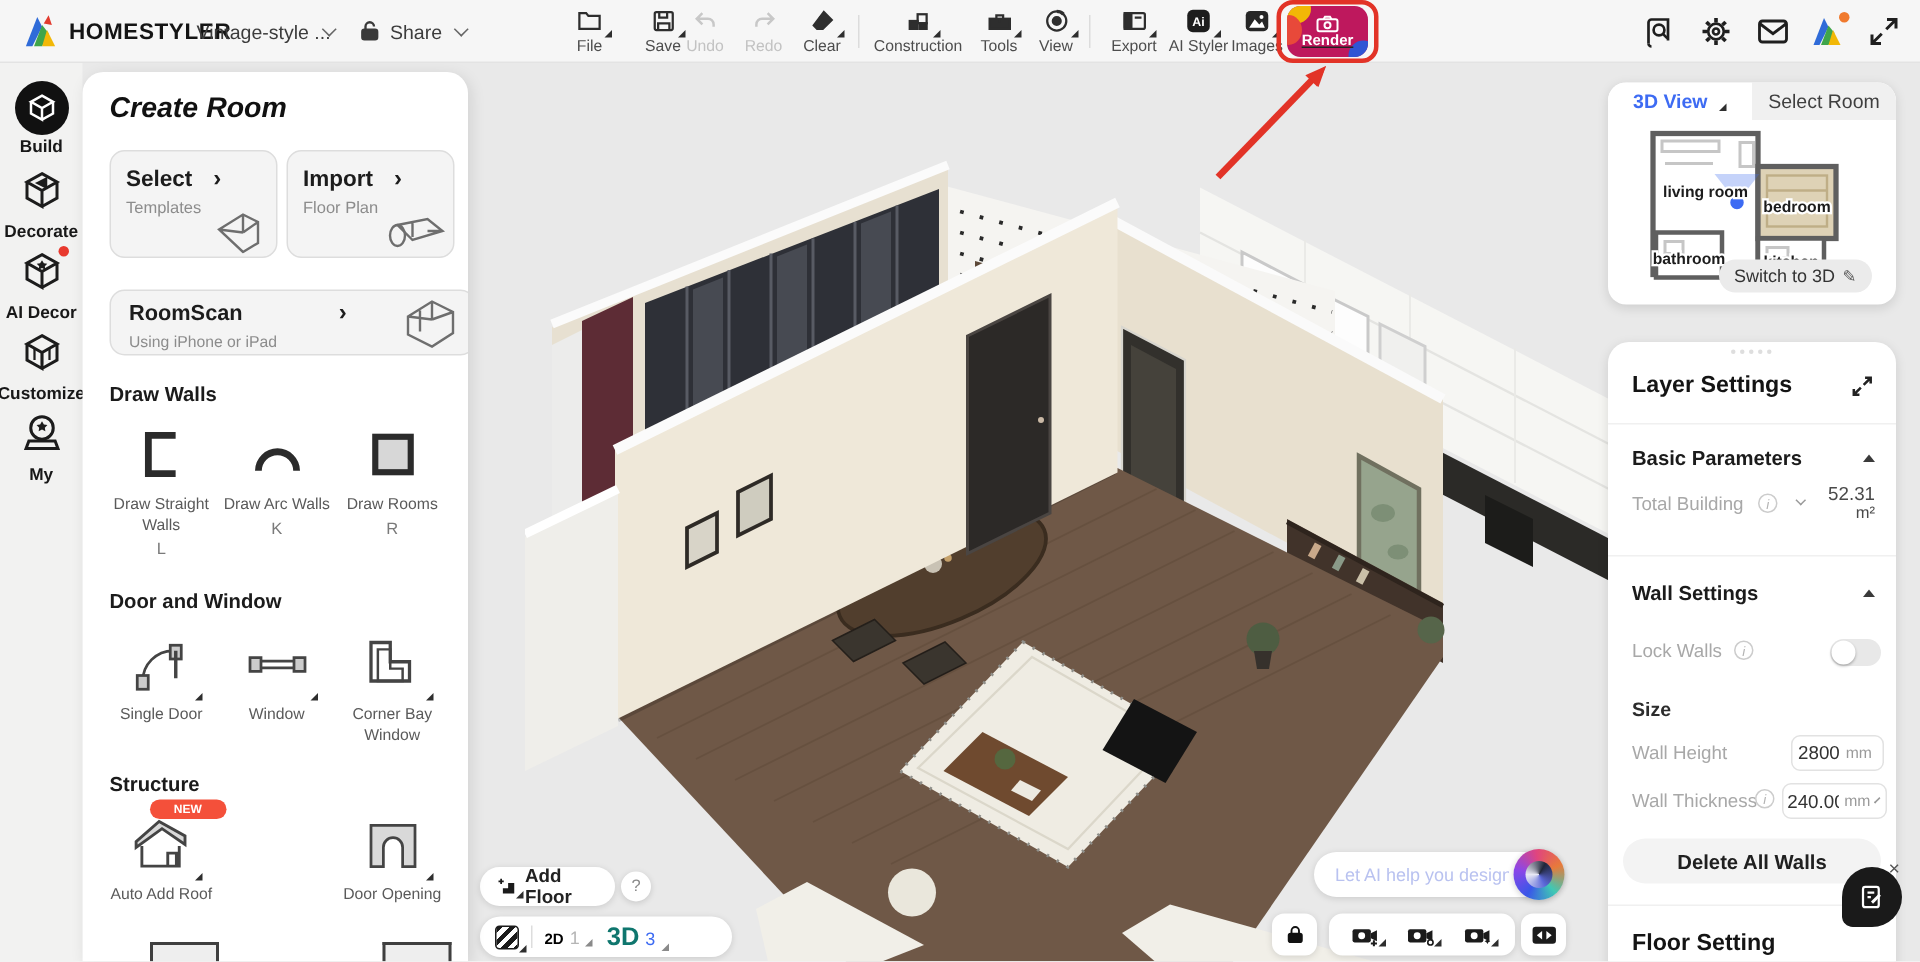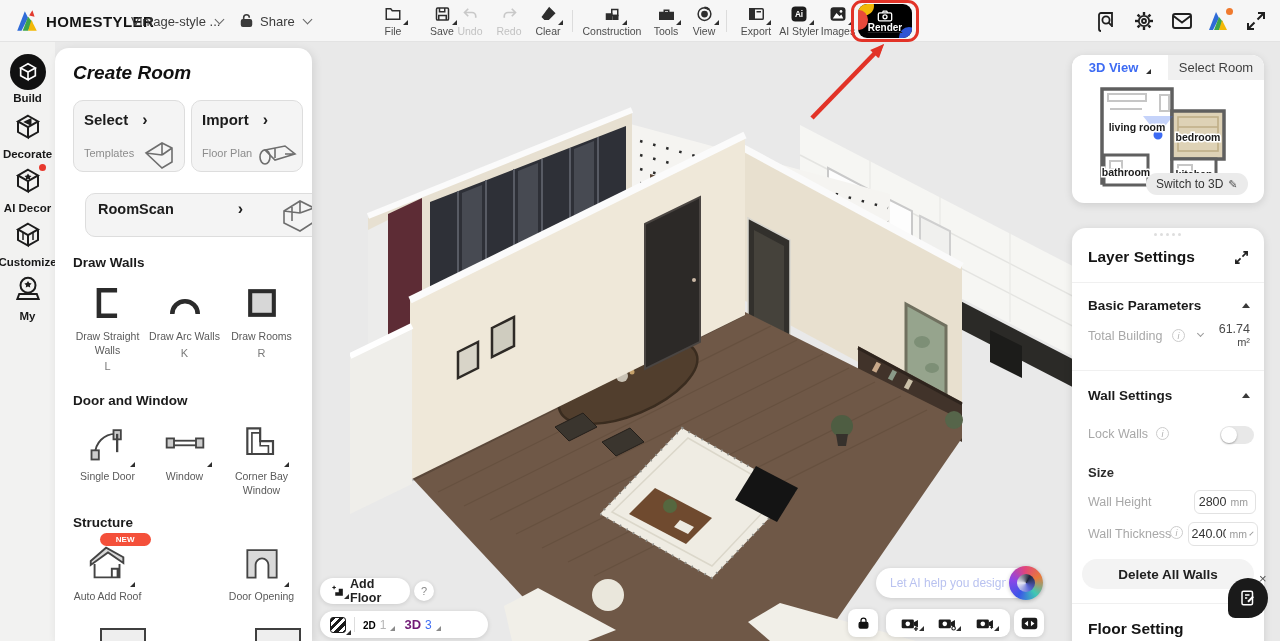--- a/index.html
+++ b/index.html
@@ -17,21 +17,21 @@
   .chev.sm{width:5px;height:5px;border-width:1.4px;}
   .titem{position:absolute;top:4px;width:40px;display:flex;flex-direction:column;
          align-items:center;gap:1px;cursor:pointer;}
   .ticon{position:relative;width:22px;height:20px;display:flex;align-items:center;justify-content:center;}
   .tlabel{font-size:10.5px;color:#4d4d4d;white-space:nowrap;}
   .titem.dis .tlabel{color:#c2c2c2;}
   .tri{position:absolute;right:-4px;bottom:-1px;width:0;height:0;
        border-left:5px solid transparent;border-bottom:5px solid #2e2e2e;}
   .tri.gray{border-bottom-color:#8a8a8a;}
   .vsep{position:absolute;top:10px;width:1px;height:22px;background:#dcdcdc;}
-  #render-btn{position:absolute;left:858px;top:4px;width:54px;height:34px;background:#000000;
+  #render-btn{position:absolute;left:858px;top:4px;width:54px;height:34px;background:#be185d;
               border-radius:9px;overflow:hidden;display:flex;flex-direction:column;
               align-items:center;justify-content:center;cursor:pointer;text-decoration:underline;}
   #render-btn .blob{position:absolute;border-radius:50%;}
   #render-label{font-size:10px;color:#fff;font-weight:bold;position:relative;z-index:2;}
   #render-box{position:absolute;left:851px;top:0px;width:68px;height:42px;border:3px solid #e23327;
               border-radius:11px;z-index:60;pointer-events:none;}
   .tbicon{position:absolute;top:9px;width:24px;height:24px;cursor:pointer;}
   
   #rail{position:absolute;left:0;top:42px;width:55px;height:599px;background:#f2f2f1;z-index:30;}
   .ritem{position:absolute;left:0;width:55px;display:flex;flex-direction:column;align-items:center;cursor:pointer;}
@@ -39,21 +39,21 @@
   .build-circ{width:36px;height:36px;background:#111;border-radius:50%;display:flex;
               align-items:center;justify-content:center;}
   .reddot{position:absolute;width:7px;height:7px;border-radius:50%;background:#e8392e;}
   
   #lpanel{position:absolute;left:55px;top:48px;width:257px;height:593px;background:#fff;
           border-radius:14px 14px 0 0;box-shadow:2px 2px 10px rgba(0,0,0,.10);z-index:31;overflow:hidden;}
   .cr-title{position:absolute;left:18px;top:14px;font-size:19px;font-weight:bold;font-style:italic;color:#111;}
   .card{position:absolute;background:#f4f4f4;border:1px solid #ddd;border-radius:10px;cursor:pointer;overflow:hidden;}
   .card .ct{font-size:15px;font-weight:bold;color:#1c1c1c;}
   .card .carrow{font-size:16px;font-weight:bold;color:#1c1c1c;margin-left:14px;}
-  .card .cs{font-size:11px;color:#8c8c8c;margin-top:18px;}
+  .card .cs{font-size:11px;color:#8c8c8c;margin-top:4px;}
   .sect{position:absolute;left:18px;font-size:13.5px;font-weight:bold;color:#1b1b1b;}
   .dcol{position:absolute;width:77px;display:flex;flex-direction:column;align-items:center;cursor:pointer;}
   .dicon{position:relative;width:46px;height:46px;display:flex;align-items:center;justify-content:center;}
   .dlabel{font-size:10.5px;color:#5a5a5a;text-align:center;line-height:1.3;margin-top:4px;}
   .dkey{font-size:11px;color:#7a7a7a;margin-top:3px;}
   .newbadge{position:absolute;right:-20px;top:-7px;background:#f4503a;color:#fff;font-size:8px;
             font-weight:bold;padding:2px 16px;border-radius:7px;}
   .cutrect{position:absolute;height:14px;width:46px;border:2.5px solid #3f3f3f;border-bottom:none;background:#eee;}
   
   .pill{position:absolute;background:#fff;border-radius:14px;box-shadow:0 1px 5px rgba(0,0,0,.13);
@@ -483,21 +483,21 @@
       </svg>
     </div>
     <div class="card" style="left:136px;top:52px;width:112px;height:72px;padding:10px 10px;">
       <span><span class="ct">Import</span><span class="carrow">›</span></span>
       <div class="cs">Floor Plan</div>
       <svg style="position:absolute;right:3px;bottom:2px;" width="46" height="32" viewBox="0 0 46 32" fill="none" stroke="#6e6e6e" stroke-width="1.6">
         <ellipse cx="12" cy="20" rx="5" ry="7"></ellipse>
           <path d="M12,13 l20,-4 10,8 -20,6 z M22,11 v10 M32,17 h8"></path>
       </svg>
     </div>
-    <div class="card" style="left:30px;top:145px;width:244px;height:44px;padding:6px 12px;">
+    <div class="card" style="left:18px;top:145px;width:244px;height:44px;padding:6px 12px;">
       <span><span class="ct" style="font-size:14.5px;">RoomScan</span><span class="carrow" style="margin-left:64px;">›</span></span>
       <div class="cs" style="font-size:10.5px;">Using iPhone or iPad</div>
       <svg style="position:absolute;right:6px;bottom:3px;" width="48" height="38" viewBox="0 0 48 38" fill="none" stroke="#6e6e6e" stroke-width="1.6">
         <path d="M10,16 L26,6 l14,7 v14 l-14,9 -16,-8 z M26,6 v12 M10,16 l16,2 M40,13 l-14,5 M18,12 v14"></path>
       </svg>
     </div>
 
     <div class="sect" style="top:207px;">Draw Walls</div>
     <div class="dcol" style="left:14px;top:232px;">
       <span class="dicon">
@@ -607,21 +607,21 @@
       <span class="stripe-ic"></span>
       <span class="tri" style="right:-5px;bottom:-2px;"></span>
       </span>
     <span style="width:1px;height:15px;background:#ddd;"></span>
     <span style="display:flex;align-items:baseline;gap:4px;position:relative;">
       <span style="font-size:10px;font-weight:bold;color:#000000;">2D</span>
       <span style="font-size:12px;color:#b5b5b5;">1</span>
       <span class="tri gray" style="right:-9px;bottom:1px;"></span>
       </span>
     <span style="display:flex;align-items:baseline;gap:4px;position:relative;margin-left:10px;">
-      <span style="font-size:13px;font-weight:bold;color:#701a75;">3D</span>
+      <span style="font-size:17px;font-weight:bold;color:#0f766e;">3D</span>
       <span style="font-size:12px;color:#3d6bf3;">3</span>
       <span class="tri gray" style="right:-9px;bottom:1px;"></span>
       </span>
   </div>
 
   <input id="ai-input" class="abs" style="left: 876px; top: 568px; z-index: 20;" placeholder="Let AI help you design">
   <div id="ai-orb"></div>
 
   <div class="sqbtn" style="left:848px;top:609px;width:30px;height:28px;">
     <svg width="15" height="16" viewBox="0 0 24 24" fill="#111" stroke="#111" stroke-width="2">
@@ -730,21 +730,21 @@
     </svg>
     <div class="lp-div" style="top:54px;"></div>
 
     <div class="abs lp-sec" style="left:16px;top:70px;">Basic Parameters</div>
     <span class="abs tri-up" style="left:170px;top:75px;"></span>
     <div class="abs lp-lbl" style="left:16px;top:101px;">Total Building</div>
     <span class="abs info-c" style="left:100px;top:101px;">i</span>
     <span class="abs chev sm" style="left:120px;top:103px;border-color:#9a9a9a;"></span>
     <div class="abs" style="right:1280px;"></div>
     <div class="abs" style="left:128px;top:94px;width:50px;text-align:right;">
-      <div style="font-size:12.5px;color:#4a4a4a;">61.74</div>
+      <div style="font-size:12.5px;color:#4a4a4a;">52.31</div>
       <div style="font-size:11px;color:#4a4a4a;">m²</div>
     </div>
     <div class="lp-div" style="top:142px;"></div>
 
     <div class="abs lp-sec" style="left:16px;top:160px;">Wall Settings</div>
     <span class="abs tri-up" style="left:170px;top:165px;"></span>
     <div class="abs lp-lbl" style="left:16px;top:199px;">Lock Walls</div>
     <span class="abs info-c" style="left:84px;top:199px;">i</span>
     <span class="abs toggle" style="left:148px;top:198px;">
         <span class="knob"></span>

